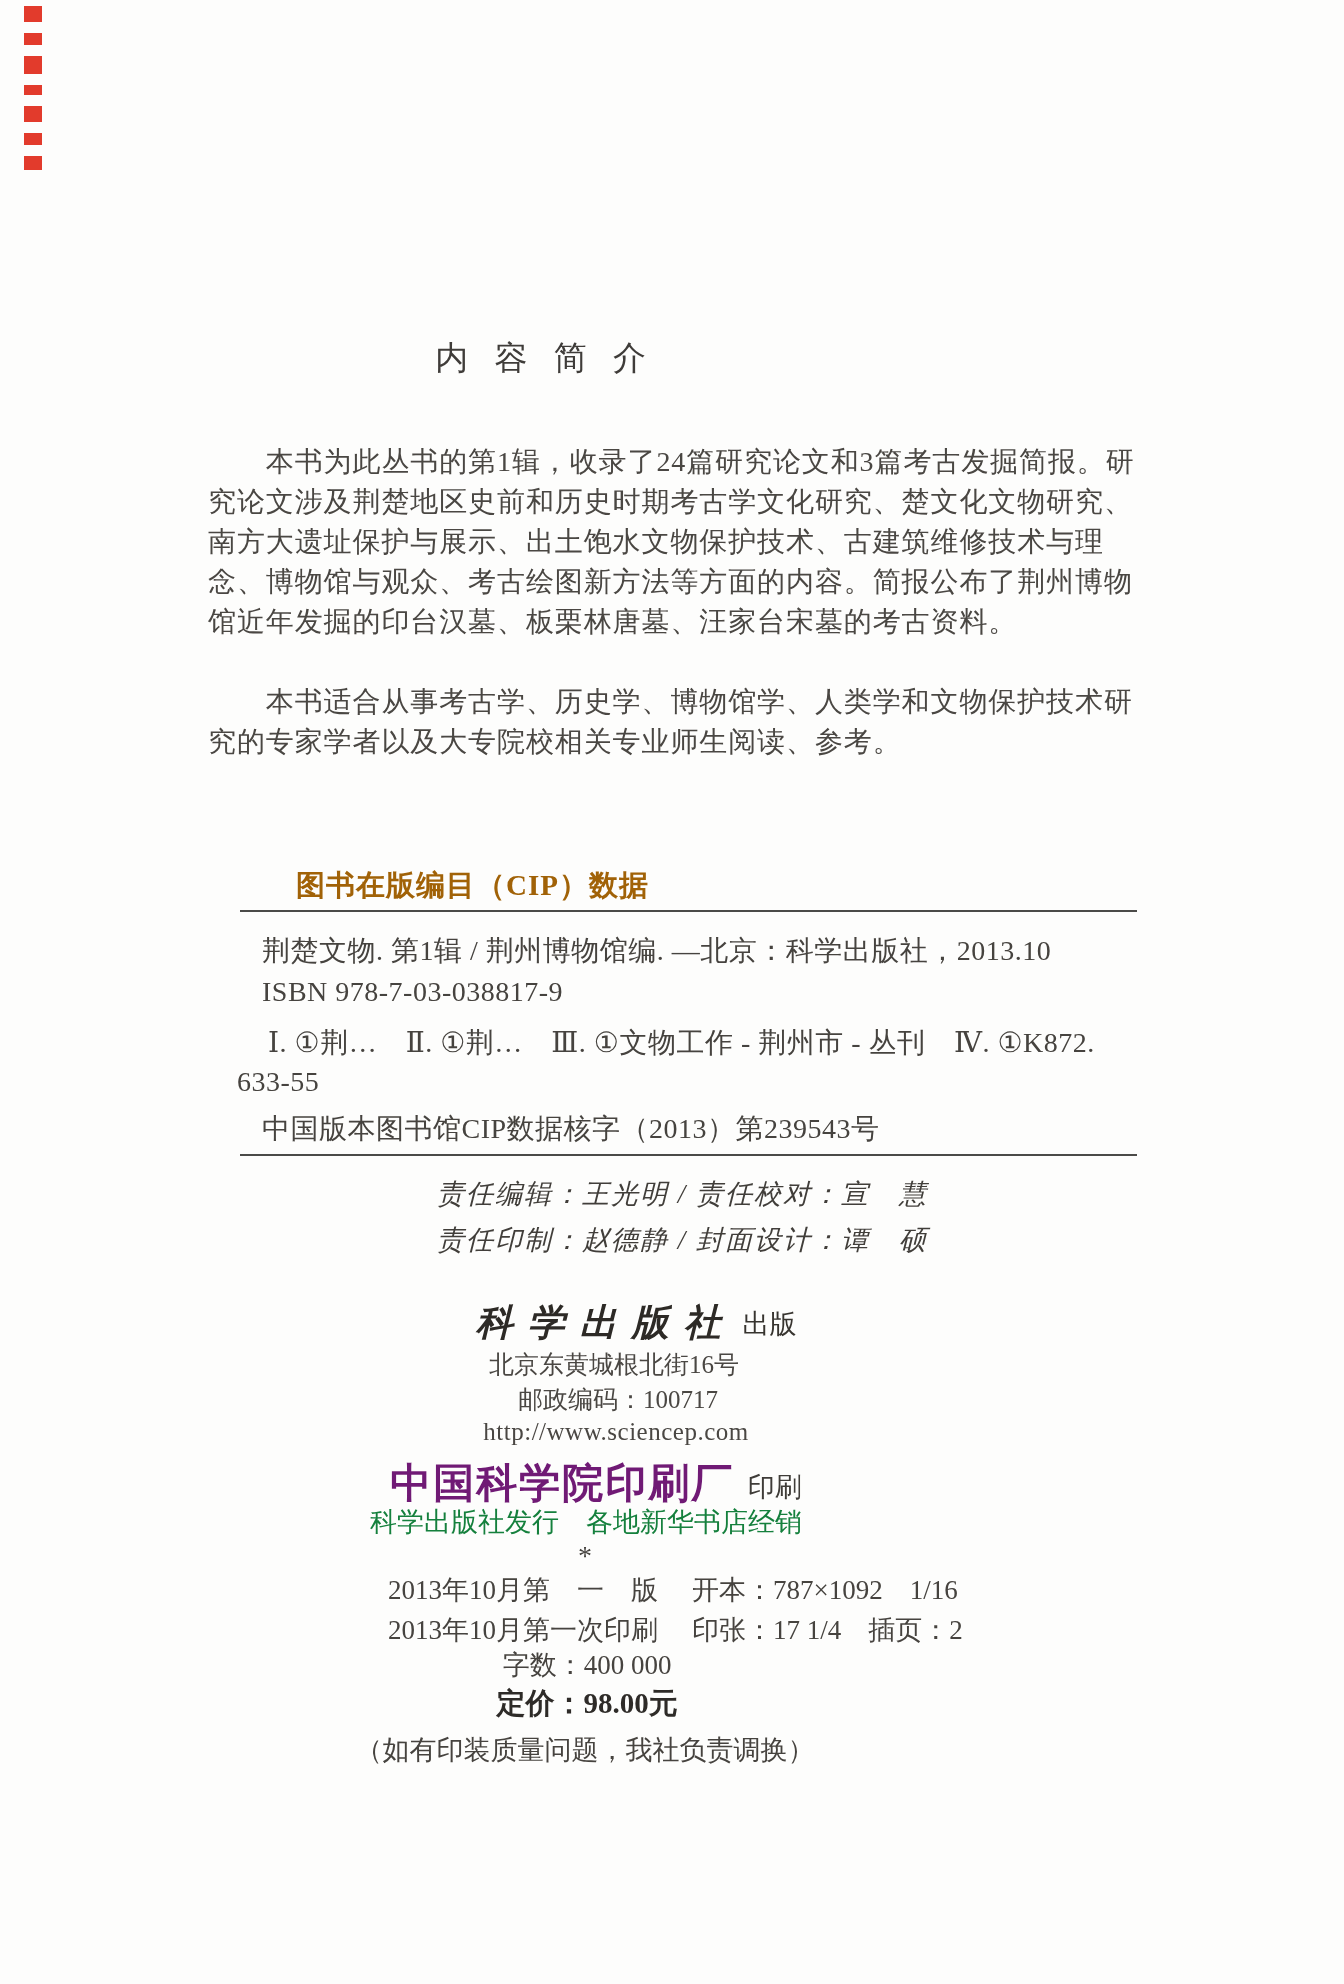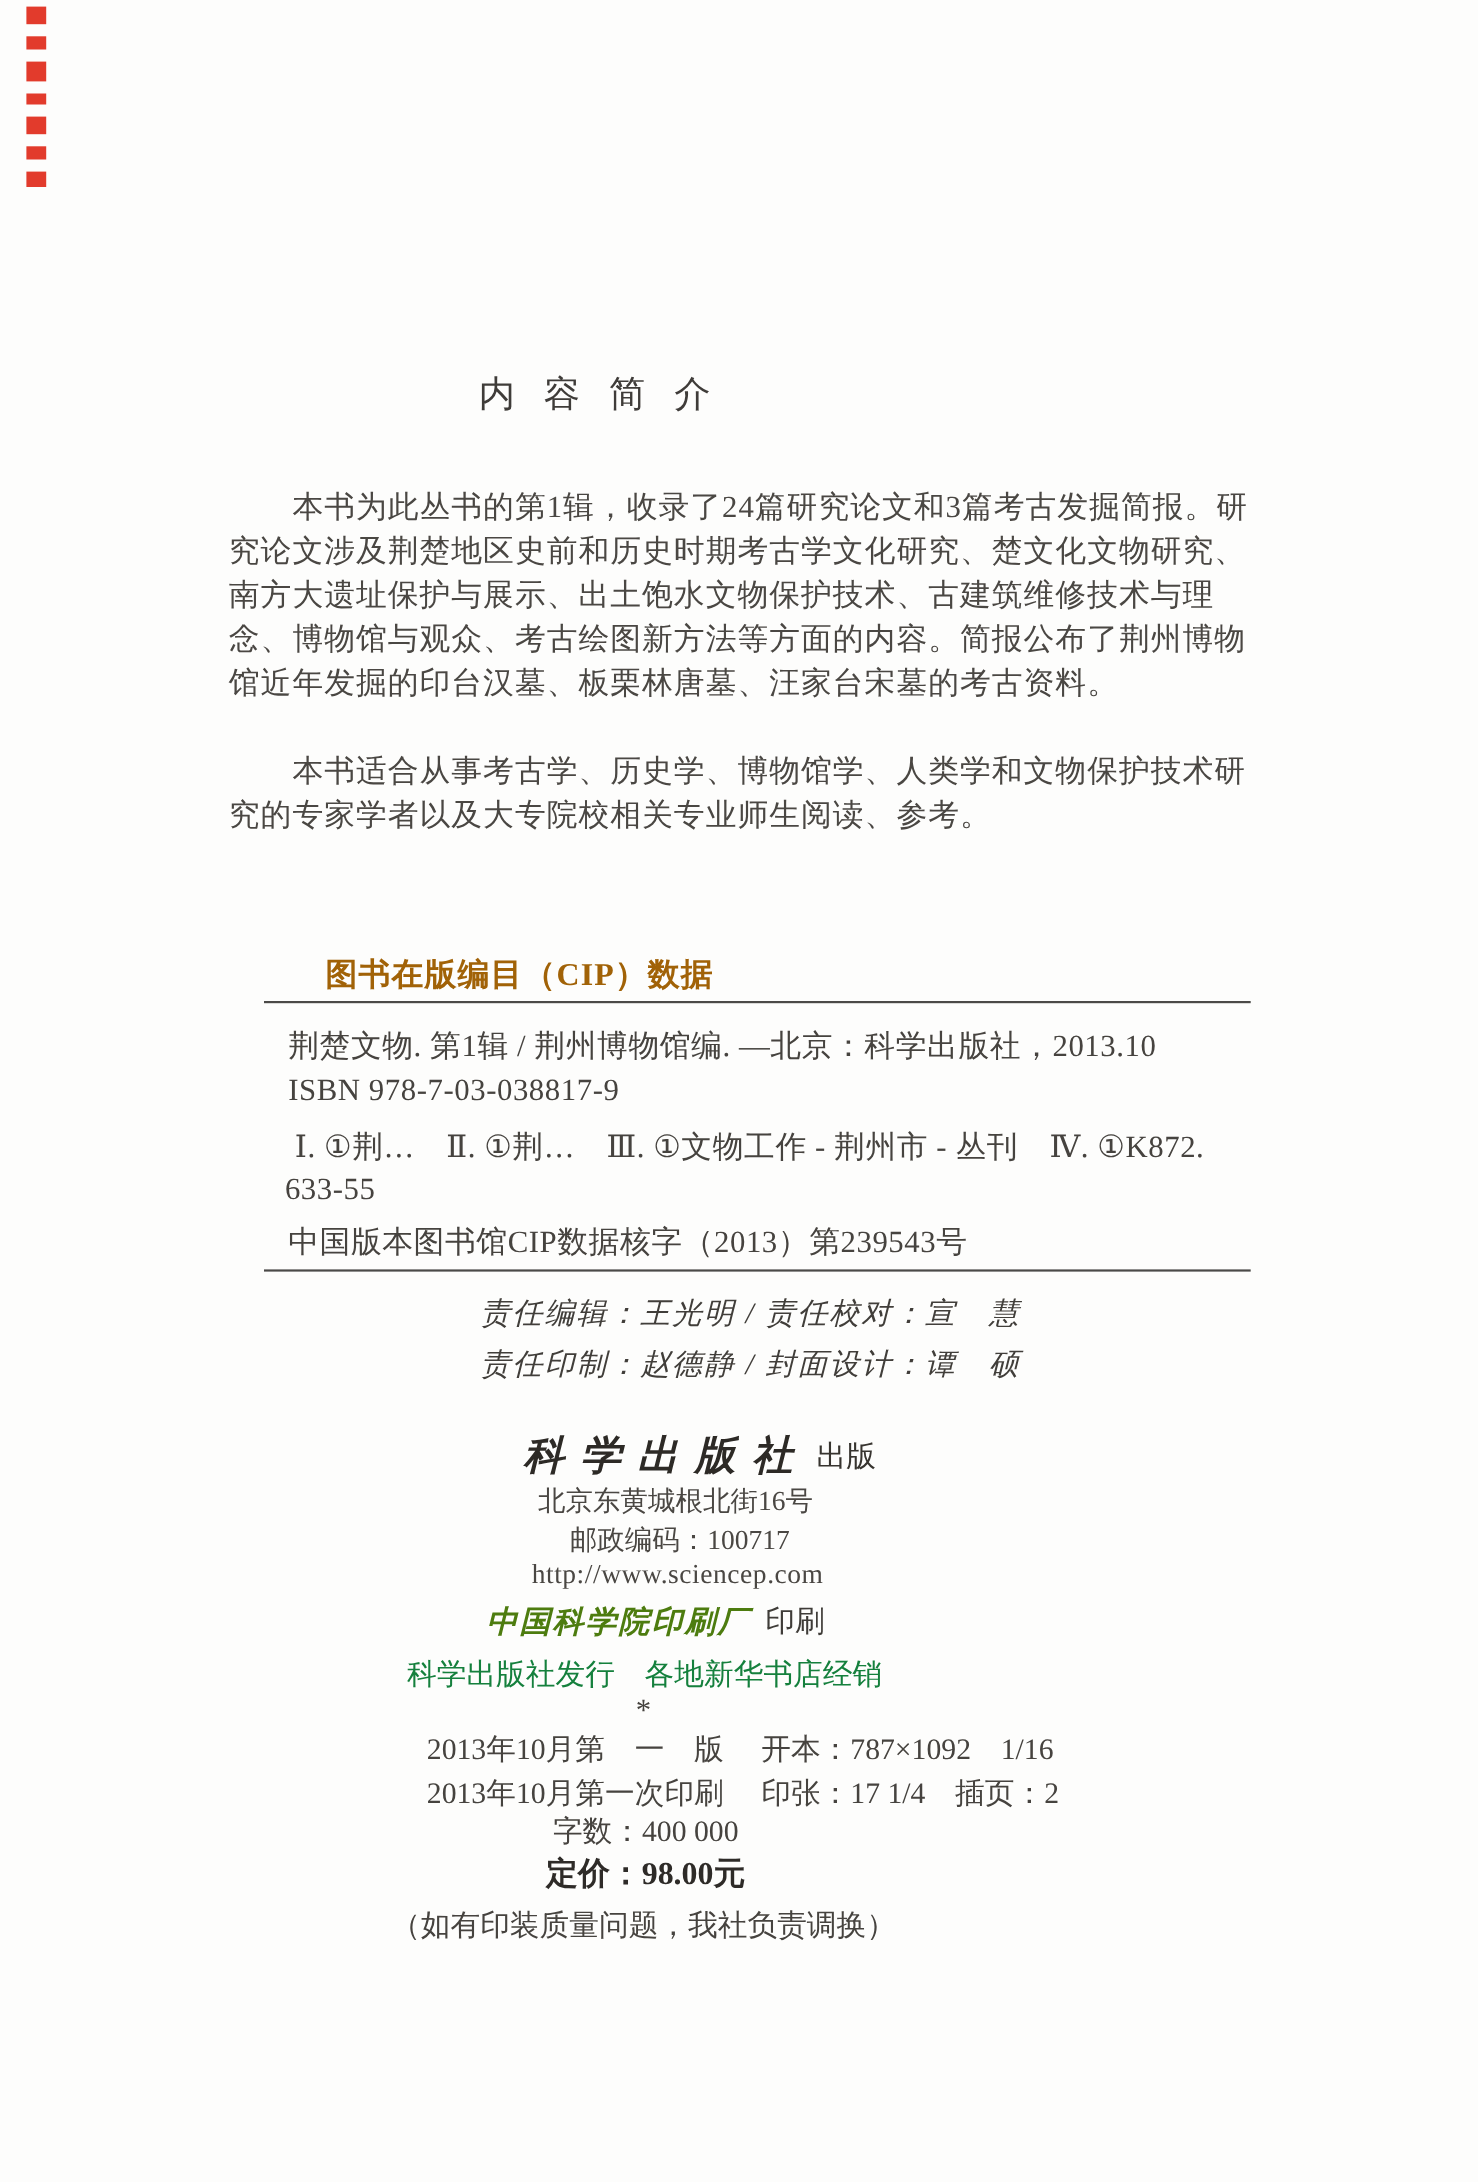--- a/index.html
+++ b/index.html
@@ -32,40 +32,40 @@
     top:866px;left:296px;font-size:29px;font-weight:bold;
     color:#a16207;letter-spacing:1px;
   }
   .rule{left:240px;width:897px;height:2px;background:#4b4a48;}
   .rule-top{top:910px;}
   .rule-bottom{top:1154px;}
   .cip-line{font-size:28px;color:#46433f;letter-spacing:0.5px;white-space:pre;}
   .cip-l1{top:932px;left:262px;}
   .cip-l2{top:976px;left:262px;}
   .cip-l3{top:1024px;left:268px;}
-  .cip-l4{top:1066px;left:259px;}
+  .cip-l4{top:1066px;left:237px;}
   .cip-l5{top:1110px;left:262px;}
   
   .credit{font-style:italic;font-size:27px;color:#413e3a;letter-spacing:2px;white-space:pre;}
   .credit-1{top:1176px;left:437px;}
   .credit-2{top:1222px;left:437px;}
   
   .cline{transform:translateX(-50%);white-space:pre;}
   .pub-logo{top:1298px;left:636px;font-size:27px;color:#37342f;}
   .pub-logo .script{
     font-size:37px;font-weight:bold;font-style:italic;
     letter-spacing:15px;color:#2d2a26;vertical-align:-2px;
   }
   .pub-address{top:1348px;left:614px;font-size:25px;color:#4a4743;}
   .pub-postcode{top:1383px;left:618px;font-size:25px;color:#4a4743;}
   .pub-website{top:1418px;left:616px;font-size:25px;color:#4a4743;letter-spacing:0.5px;}
   .printer-line{top:1456px;left:596px;font-size:27px;color:#3f3c38;}
   .printer-line .script{
-    font-size:28px;font-weight:900;font-style:italic;
-    letter-spacing:2px;color:#4d7c0f;vertical-align:-1px;
+    font-size:41px;font-weight:900;
+    letter-spacing:2px;color:#701a75;vertical-align:-1px;
   }
   .distribution{top:1504px;left:586px;font-size:27px;color:#15803d;}
   .asterisk{top:1540px;left:585px;font-size:28px;color:#46433f;}
   .print-row{display:flex;gap:34px;font-size:27px;color:#46433f;white-space:pre;text-align:center;}
   .row-edition{top:1572px;left:388px;}
   .row-impression{top:1612px;left:388px;}
   .wordcount{top:1647px;left:587px;font-size:27px;color:#46433f;}
   .price{top:1684px;left:587px;font-size:29px;font-weight:bold;color:#2e2b28;}
   .notice{top:1732px;left:585px;font-size:27px;color:#46433f;}
 </style>

